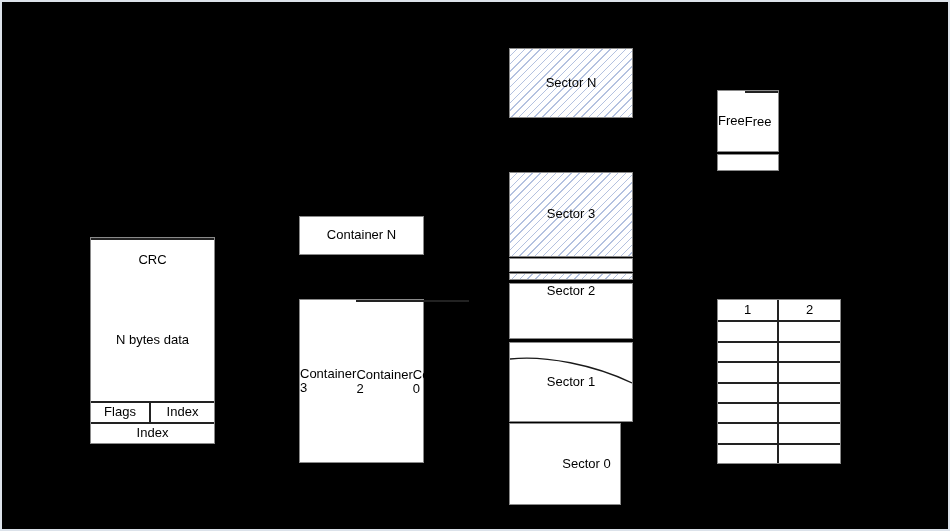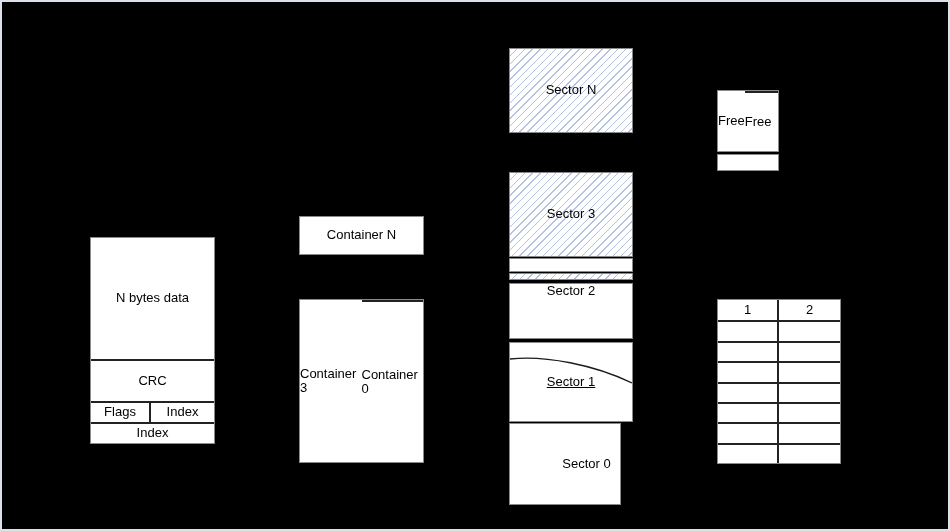--- a/index.html
+++ b/index.html
@@ -51,47 +51,48 @@
   .table-grid > div:nth-child(-n+2) { border-top: none; }
   .table-grid > div:nth-child(odd) { border-right: 2px solid var(--sep, #222); }
   .curve-svg { position: absolute; left: 0; top: 0; width: 100%; height: 100%; }
 </style>
 </head>
 <body>
 
 <div class="canvas">
 
   <div class="box" style="left:88px; top:235px; width:125px; height:207px;">
+    <div class="rec-sec" style="height:42px">CRC</div>
     <div class="rec-sec first" style="height:121px">N bytes data</div>
-    <div class="rec-sec" style="height:42px">CRC</div>
     <div class="rec-row" style="height:21px">
       <div class="rec-flags">Flags</div>
       <div class="rec-idx">Index</div>
     </div>
     <div class="rec-sec" style="height:21px">Index</div>
   </div>
 
   <div class="box center" style="left:297px; top:214px; width:125px; height:39px;">Container N</div>
 
   <div class="box stack" style="left:297px; top:297px; width:125px; height:164px;">
     <div class="cell">Container 3</div>
+    <div class="cell">Container 2</div>
     <div class="cell">Container 0</div>
   </div>
 
-  <div class="box center hatch" style="left:507px; top:46px; width:124px; height:85px;">Sector N</div>
+  <div class="box center hatch" style="left:507px; top:46px; width:124px; height:70px;">Sector N</div>
 
   <div class="box center hatch" style="left:507px; top:170px; width:124px; height:85px;">Sector 3</div>
 
   <div class="box" style="left:507px; top:256px; width:124px; height:14px;"></div>
 
   <div class="box hatch" style="left:507px; top:271px; width:124px; height:7px;"></div>
 
   <div class="box top-label" style="left:507px; top:281px; width:124px; height:56px;">Sector 2</div>
 
-  <div class="box center" style="left:507px; top:340px; width:124px; height:80px;text-decoration:underline;">
+  <div class="box center" style="left:507px; top:340px; width:124px; height:80px;">
     <svg class="curve-svg" viewBox="0 0 122 78" preserveAspectRatio="none">
       <path d="M0,16 C35,12 85,22 122,40" stroke="#1a1a1a" stroke-width="1.3" fill="none"></path>
     </svg>
     <span>Sector 1</span>
   </div>
 
   <div class="box center" style="left:507px; top:421px; width:112px; height:82px;padding-left:43px;">Sector 0</div>
 
   <div class="box stack" style="left:715px; top:88px; width:62px; height:62px;">
     <div class="cell">Free</div>

